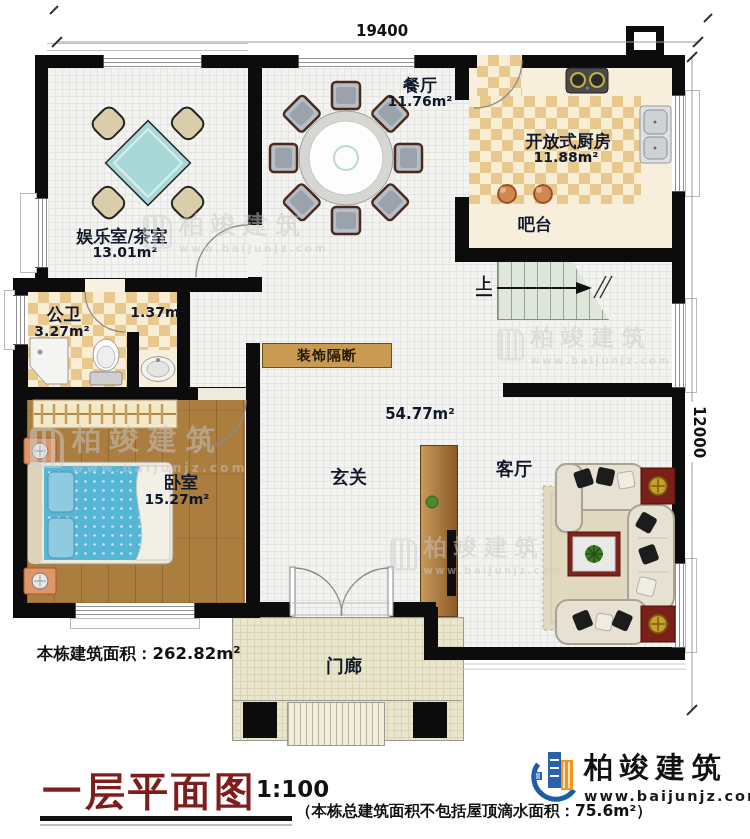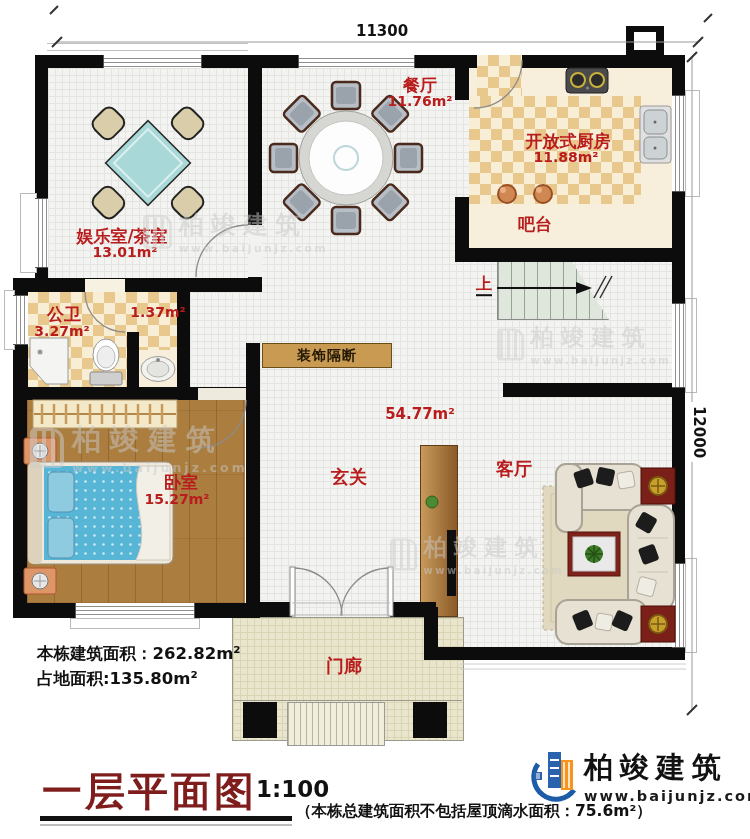--- a/index.html
+++ b/index.html
@@ -25,21 +25,21 @@
      clip-path:polygon(0 0,63% 0,100% 100%,0 100%);border:1px solid #8a8a8a;}
   .porch{position:absolute;background-color:#eae6cd;
      background-image:linear-gradient(#d9d4b3 1px,transparent 1px),linear-gradient(90deg,#d9d4b3 1px,transparent 1px);
      background-size:7px 7px;border:1px solid #9a9a8a;}
   .hatch-steps{position:absolute;background-color:#f1eedd;
      background-image:repeating-linear-gradient(90deg,#b9b59a 0 1px,transparent 1px 6px);border:1px solid #999;}
   .pillar{position:absolute;background:#0c0c0c;}
   .partition{position:absolute;background:#c99a52;border:1px solid #6b4e17;display:flex;align-items:center;justify-content:center;}
   .partition span{font-size:14px;font-weight:bold;color:#241a05;letter-spacing:1px;}
   .tv-cabinet{position:absolute;background:linear-gradient(90deg,#c89a5a,#8a5a28);border:1px solid #5e3c16;}
-  .lbl{position:absolute;transform:translate(-50%,-50%);text-align:center;font-weight:bold;color:#b91c1c;
+  .lbl{position:absolute;transform:translate(-50%,-50%);text-align:center;font-weight:bold;color:#0f172a;
        white-space:nowrap;line-height:1.1;z-index:30;}
   .fs18{font-size:18px}.fs17{font-size:17px}.fs16{font-size:16px}.fs15{font-size:15px}.fs14{font-size:14px}
   .u{border-bottom:2px solid #111;padding-bottom:1px;}
   .dim{position:absolute;font-size:15px;font-weight:bold;color:#111;background:#fff;padding:0 4px;z-index:30;}
   .dim-v{transform:translate(-50%,-50%) rotate(90deg);}
   .wm{position:absolute;display:flex;align-items:center;gap:8px;opacity:.5;pointer-events:none;z-index:40;}
   .wm-icon{width:28px;height:34px;border:3px solid #cfcfcf;border-radius:5px 13px 5px 5px;
      background:repeating-linear-gradient(90deg,#cfcfcf 0 4px,transparent 4px 9px);}
   .wm-txt{display:flex;flex-direction:column;color:#c9c9c9;font-weight:800;}
   .wm-name{font-size:29px;letter-spacing:9px;}
@@ -354,21 +354,21 @@
 <div class="lbl fs17" style="left:64px;top:314px;"><span>公卫</span></div>
 <div class="lbl fs14" style="left:62px;top:332px;"><span>3.27m²</span></div>
 <div class="lbl fs14" style="left:158px;top:313px;"><span>1.37m²</span></div>
 <div class="lbl fs17" style="left:181px;top:482px;"><span>卧室</span></div>
 <div class="lbl fs14" style="left:177px;top:500px;"><span>15.27m²</span></div>
 <div class="lbl fs18" style="left:349px;top:477px;"><span>玄关</span></div>
 <div class="lbl fs15" style="left:420px;top:414px;"><span>54.77m²</span></div>
 <div class="lbl fs18" style="left:514px;top:469px;"><span>客厅</span></div>
 <div class="lbl fs18" style="left:344px;top:666px;"><span>门廊</span></div>
 
-<div class="dim" style="left:352px;top:22px;"><span>11300</span></div>
+<div class="dim" style="left:352px;top:22px;"><span>19400</span></div>
 <div class="dim dim-v" style="left:699px;top:432px;"><span>12000</span></div>
 
 <div class="wm" style="left:30px;top:420px;">
   <div class="wm-icon"></div>
   <div class="wm-txt">
       <span class="wm-name">柏竣建筑</span>
       <span class="wm-site">www.baijunjz.com</span>
     </div>
 </div>
 <div class="wm" style="left:497px;top:322px;transform:scale(.8);transform-origin:left top;">
@@ -388,21 +388,20 @@
 <div class="wm" style="left:143px;top:208px;transform:scale(.85);transform-origin:left top;">
   <div class="wm-icon"></div>
   <div class="wm-txt">
       <span class="wm-name">柏竣建筑</span>
       <span class="wm-site">www.baijunjz.com</span>
     </div>
 </div>
 
 <div class="info">
   <div>本栋建筑面积：262.82m²</div>
-  <div>占地面积:135.80m²</div>
 </div>
 
 <div class="title-text"><span>一层平面图</span></div>
 <div class="title-scale"><span>1:100</span></div>
 <div class="title-line1"></div>
 <div class="title-line2"></div>
 <div class="footnote"><span>（本栋总建筑面积不包括屋顶滴水面积：75.6m²）</span></div>
 
 <div class="logo">
   <svg width="50" height="56" viewBox="0 0 50 56">

